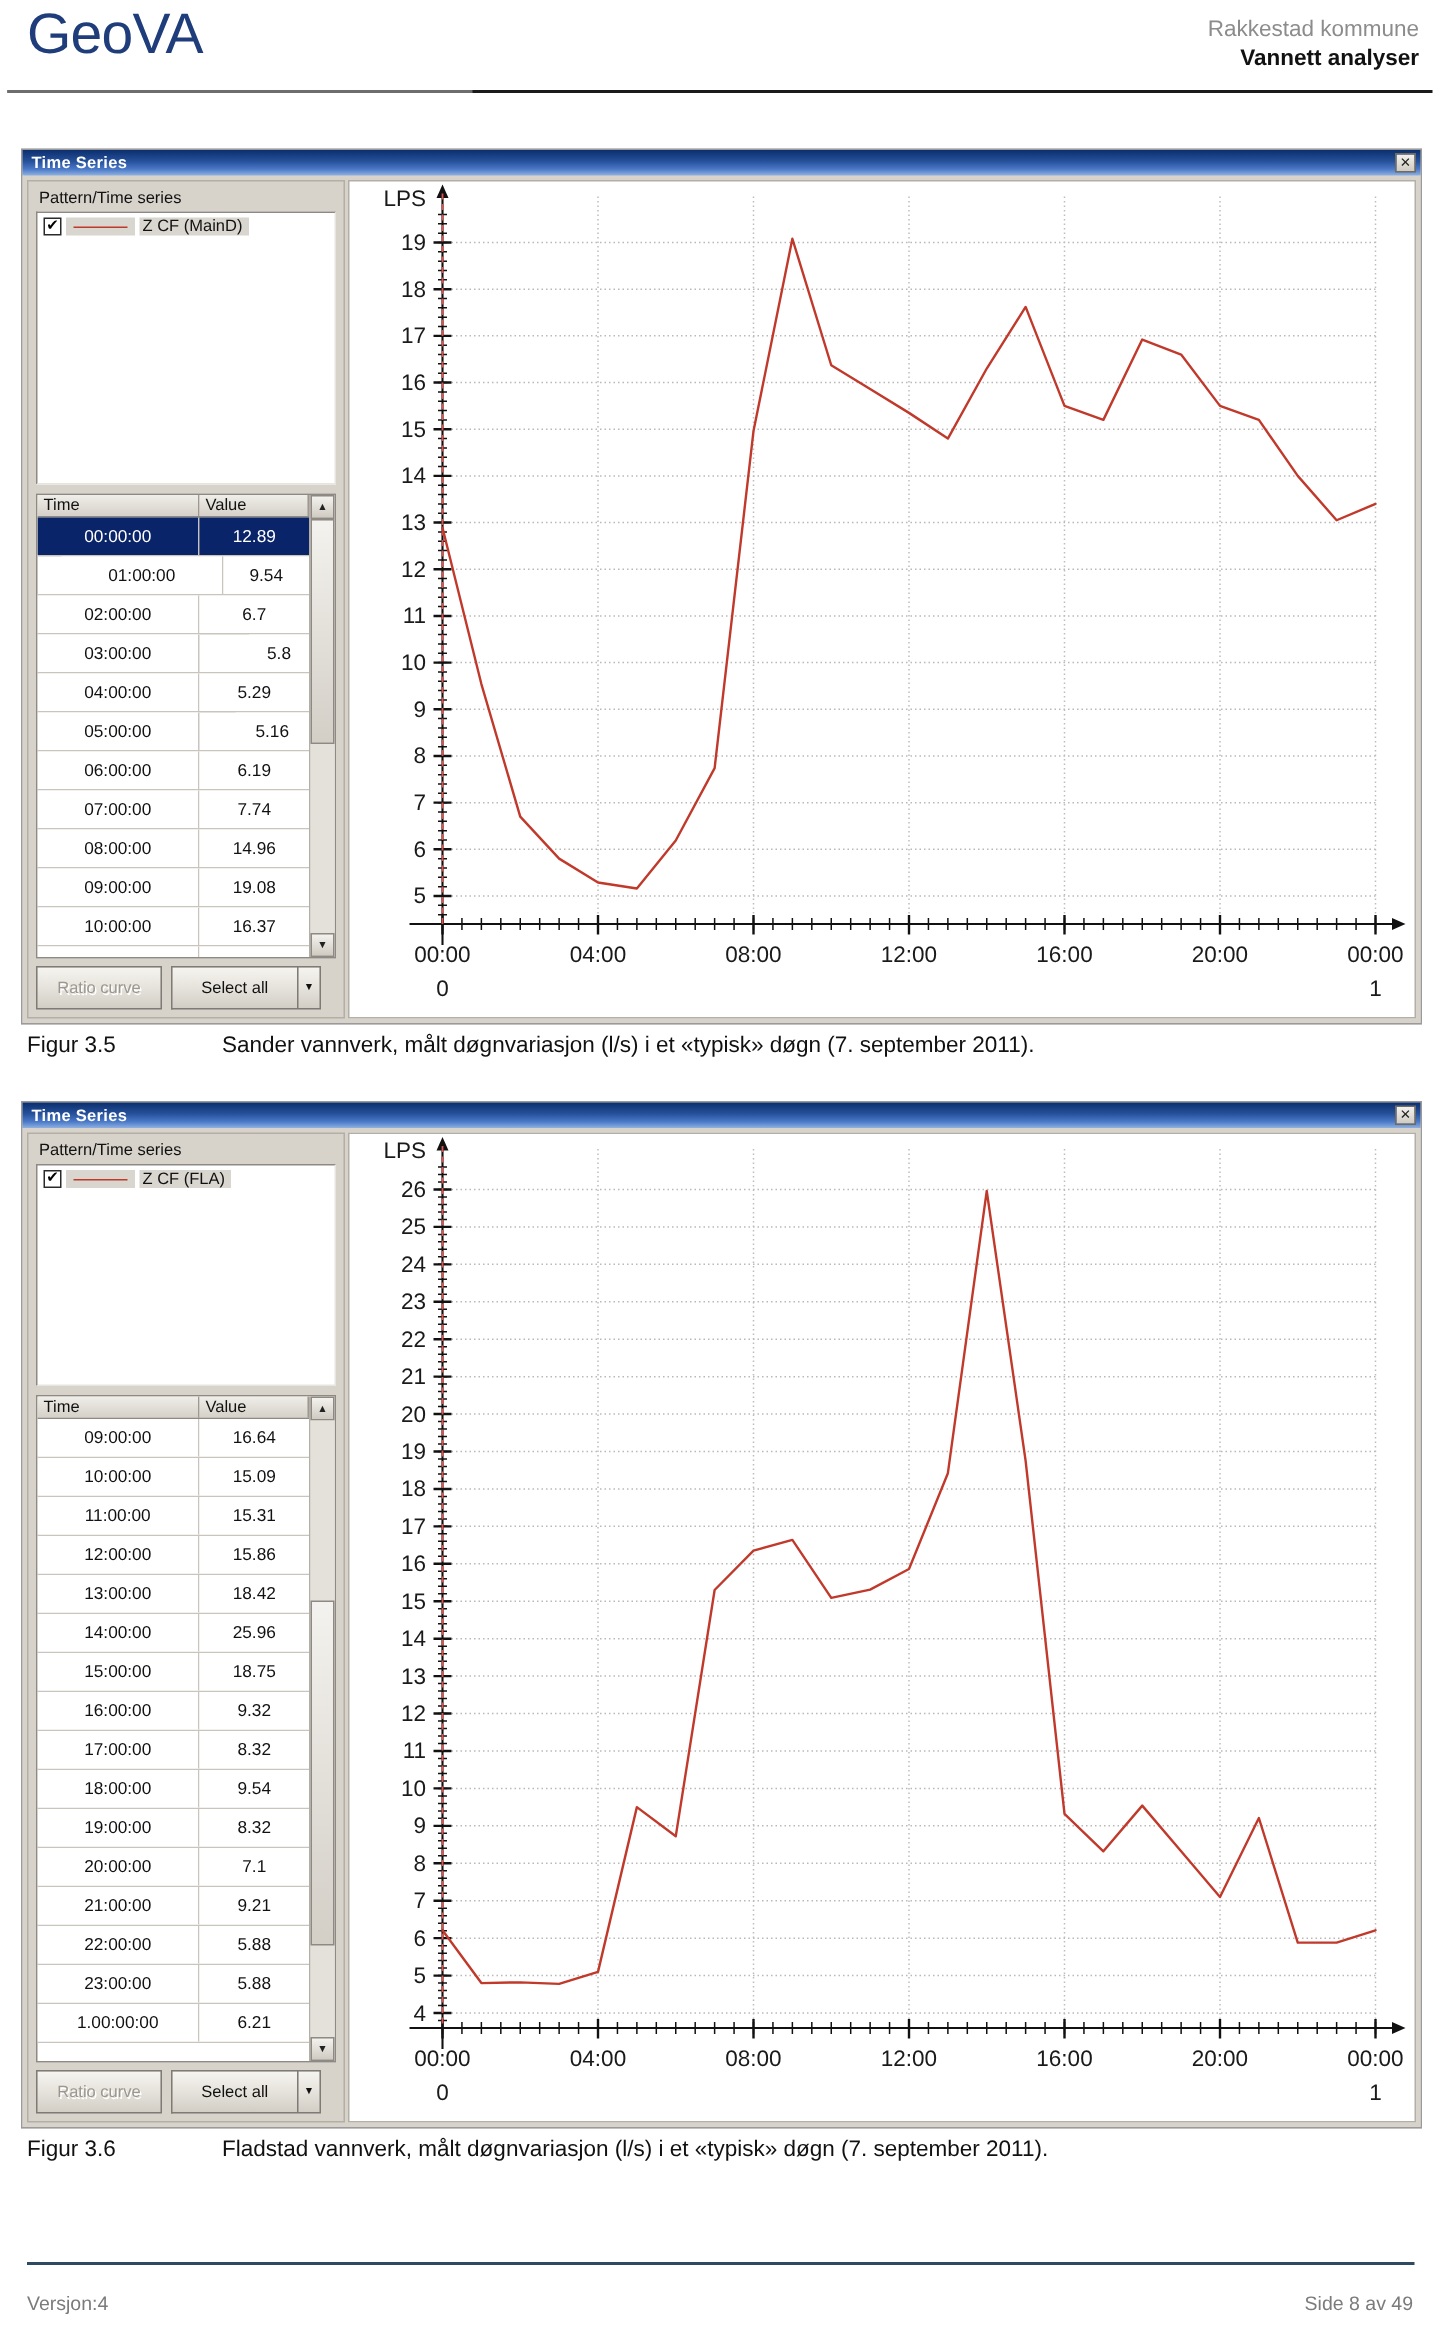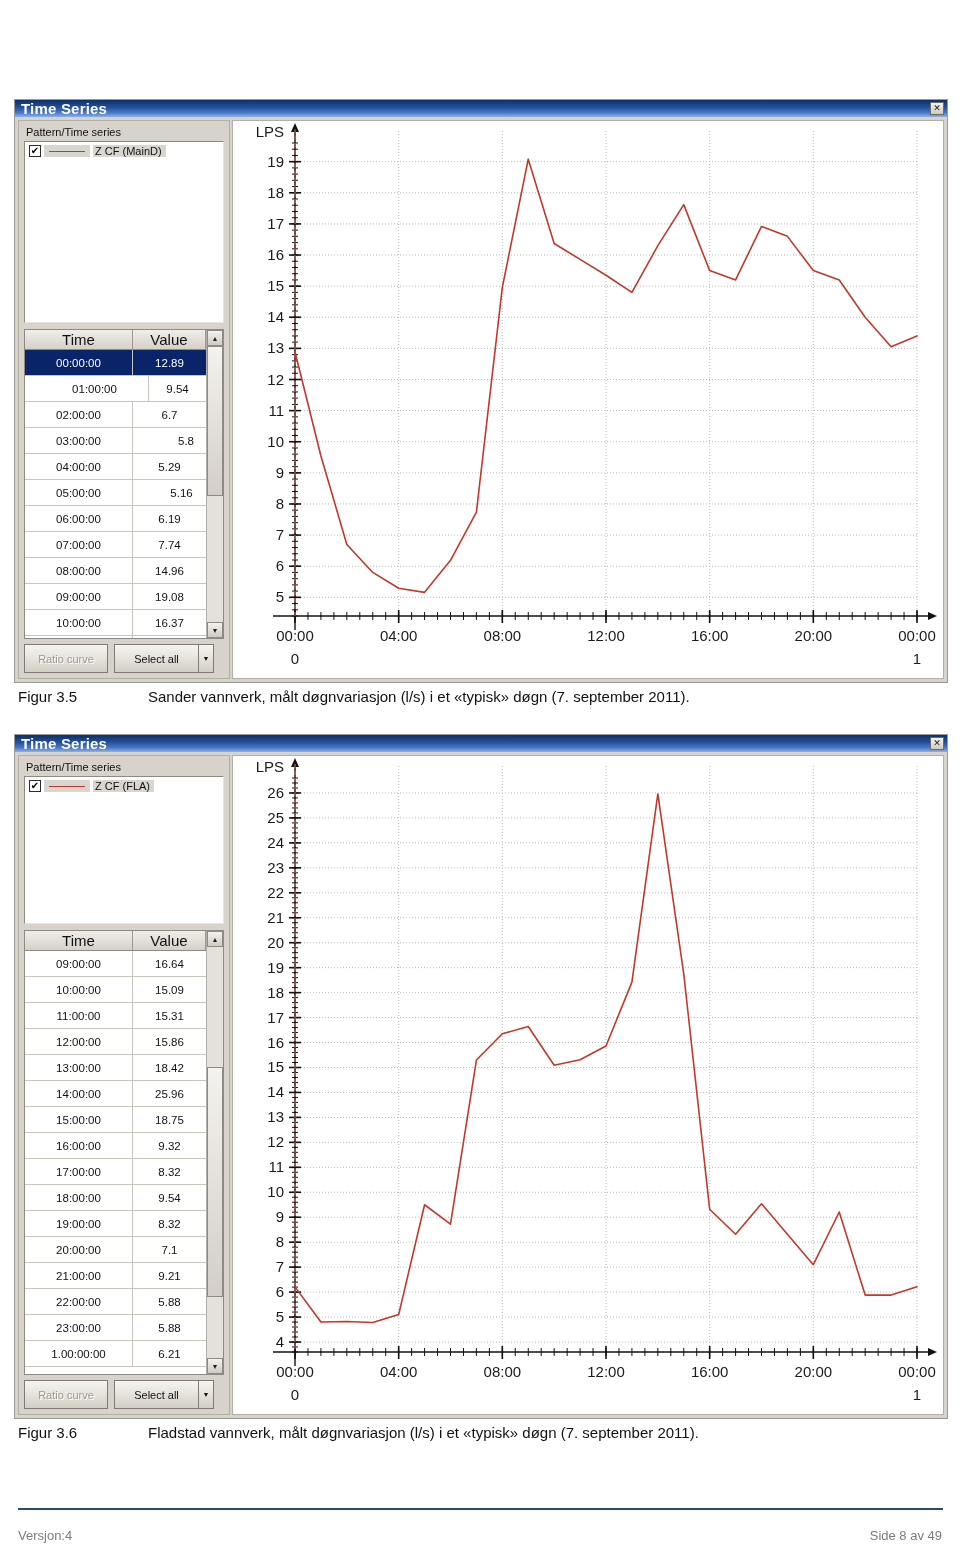--- a/index.html
+++ b/index.html
@@ -44,21 +44,21 @@
     box-shadow: 0 0 0 1px #f2f1ee inset;
   }
   .ts-titlebar {
     height: 17px;
     background: linear-gradient(to bottom, #0b2f6e 0%, #27519b 45%, #4a79c8 75%, #8fb0e0 100%);
     display: flex; align-items: center;
     padding: 0 2px 0 6px;
     position: relative;
   }
   .ts-title {
-    color: #ffffff; font-size: 15px; font-weight: 700;
+    color: #ffffff; font-size: 11px; font-weight: 700;
     letter-spacing: 0.2px;
   }
   .ts-close {
     position: absolute; right: 3px; top: 2px;
     width: 14px; height: 13px;
     background: linear-gradient(to bottom,#f4f2ee,#cfcbc2);
     border: 1px solid #6f6b63;
     display: flex; align-items: center; justify-content: center;
     font-size: 9px; color: #222; line-height: 1;
     cursor: pointer;
@@ -116,24 +116,23 @@
     flex: 1 1 auto;
     min-height: 0;
   }
   .tbl {
     flex: 1 1 auto;
     display: flex; flex-direction: column;
     overflow: hidden;
   }
   .tbl-head { display: flex; background: #d7d3cb; border-bottom: 1px solid #8e8a83; }
   .th {
-    font-size: 15px; color: #111; padding: 1px 4px;
+    font-size: 11px; color: #111; padding: 1px 4px;
     border-right: 1px solid #9d9992;
     background: linear-gradient(to bottom,#f0eee9,#d5d1c9);
-    text-align: center;
   }
   .th.c1 { width: 108px; }
   .th.c2 { flex: 1 1 auto; }
   .tr { display: flex; border-bottom: 1px solid #c9c5bd; height: 26px; }
   .tr.sel .td { background: #0a246a; color: #ffffff; }
   .td {
     font-size: 11.5px; color: #111; display: flex; align-items: center;
     justify-content: center; background: #fff;
   }
   .td.c1 { width: 108px; border-right: 1px solid #c9c5bd; }
@@ -196,20 +195,29 @@
   .footer-right {
     position: absolute; right: 18px; top: 1528px;
     font-size: 13px; color: #7b7b7b;
   }
 </style>
 </head>
 <body>
 
 <div class="page">
 
+  <div class="doc-header">
+    <div class="brand">GeoVA</div>
+    <div class="hdr-right">
+      <div class="hdr-line1">Rakkestad kommune</div>
+      <div class="hdr-line2">Vannett analyser</div>
+    </div>
+    <div class="hdr-rule"></div>
+    <div class="hdr-rule-light"></div>
+  </div>
 
   <div class="ts-window" id="win1" style="left:14px; top:99px; width:934px; height:584px;">
     <div class="ts-titlebar">
       <span class="ts-title">Time Series</span>
       <span class="ts-close">✕</span>
     </div>
     <div class="ts-body" style="height:565px;">
       <div class="ts-left">
         <div class="pts-label">Pattern/Time series</div>
         <div class="legend-box" style="height:182px;">

